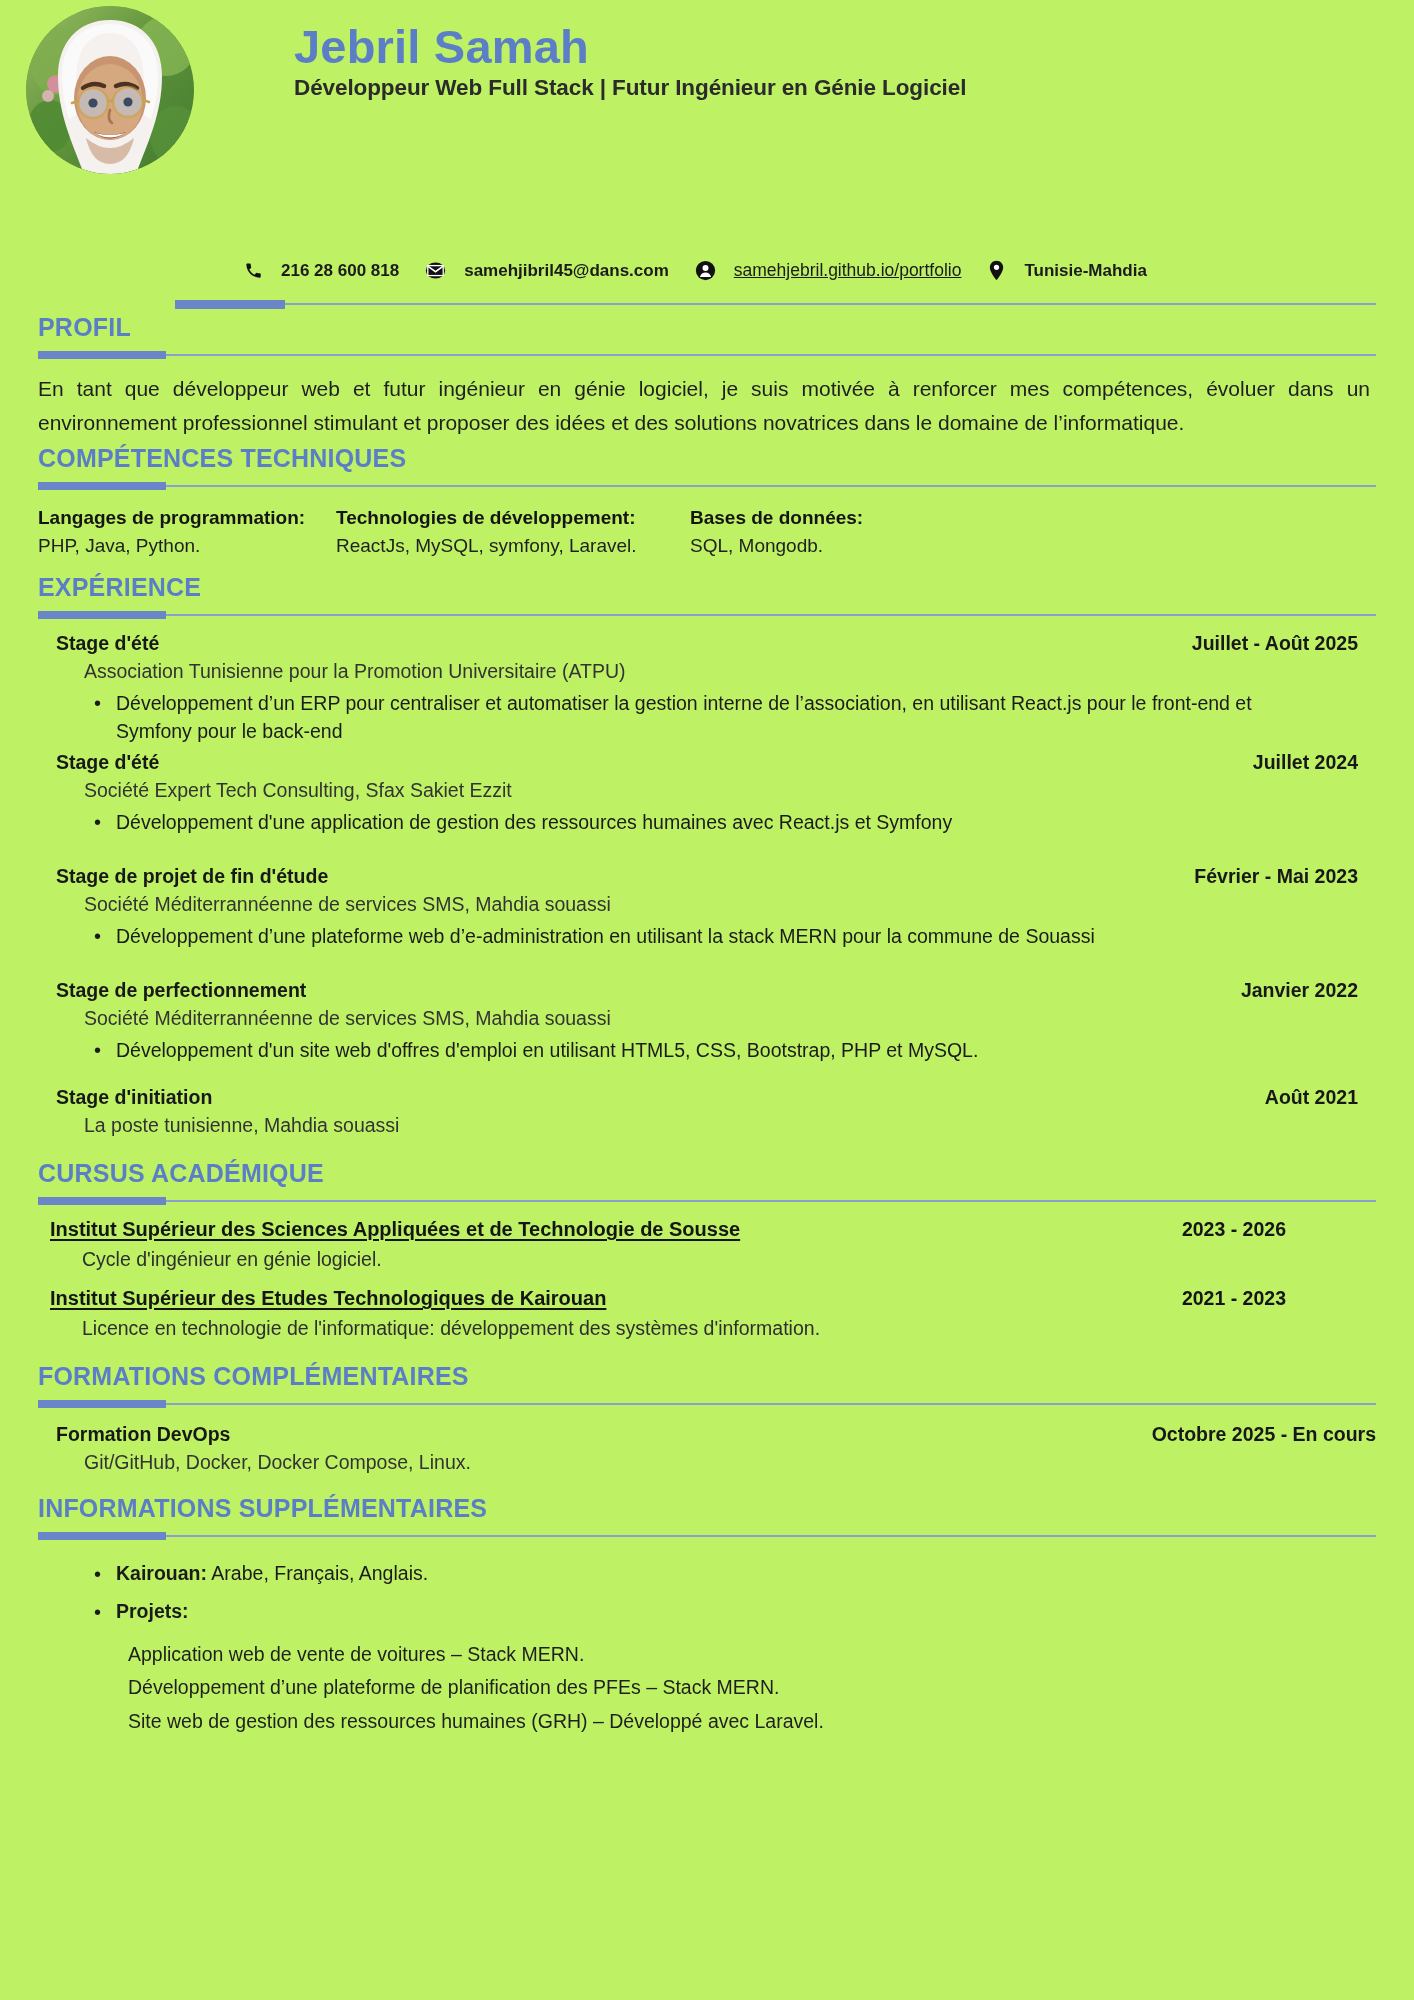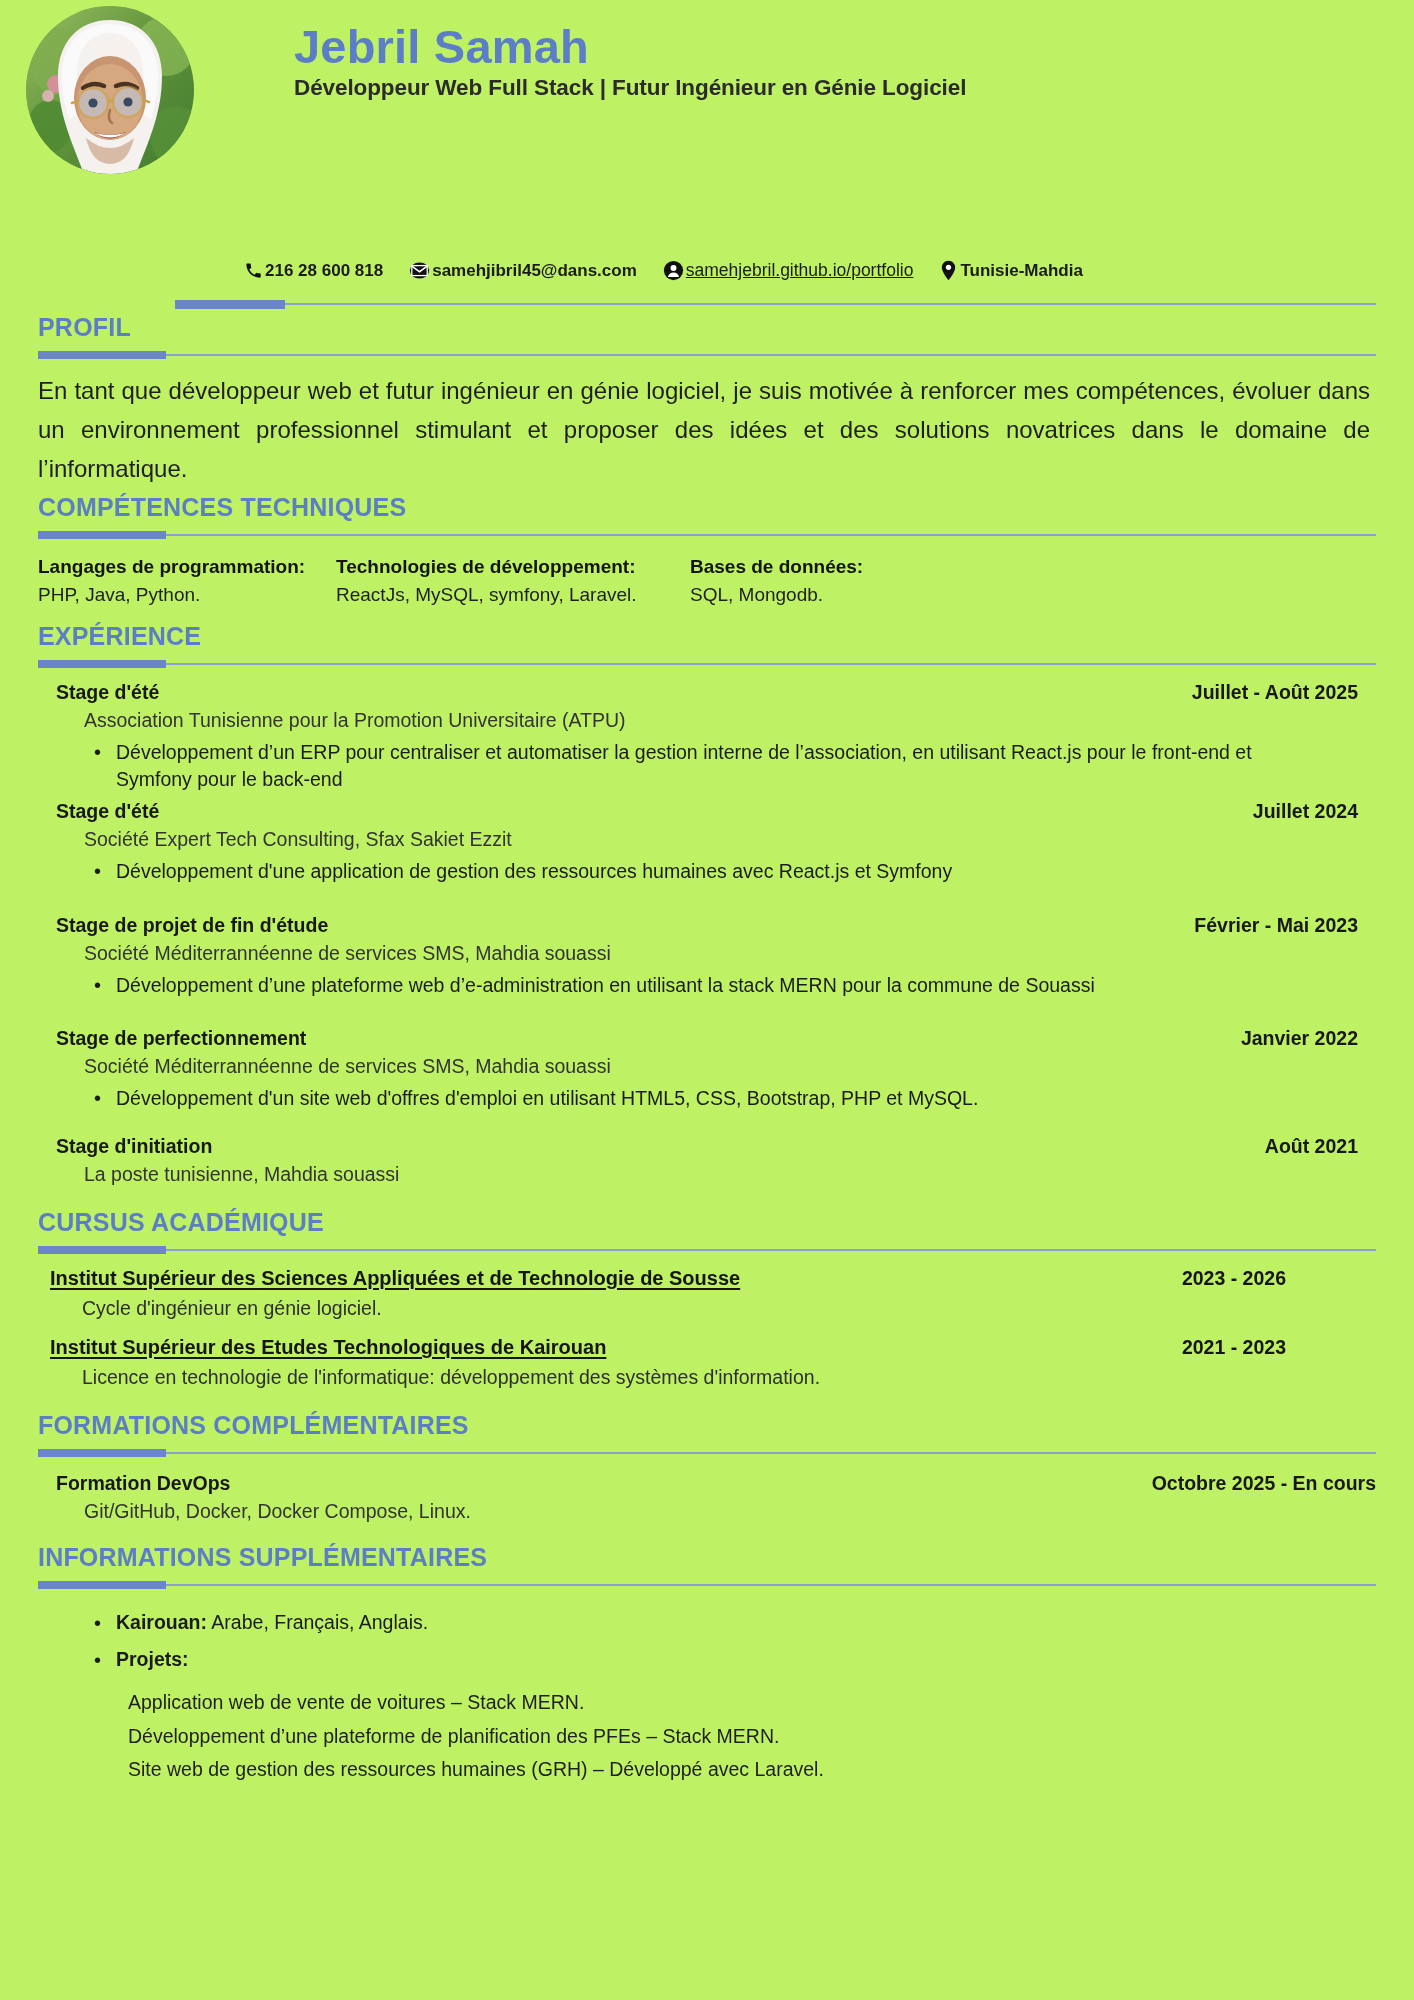--- a/index.html
+++ b/index.html
@@ -73,21 +73,21 @@
     margin-left: 206px;
     margin-top: 24px;
     font-size: 17px;
     font-weight: bold;
     color: #1b1b1b;
     white-space: nowrap;
   }
   .contact-item {
     display: inline-flex;
     align-items: center;
-    gap: 2px;
+    gap: 18px;
     justify-content: center;
   }
   .contact-item + .contact-item { margin-left: 26px; }
   .contact-item .ic { display: inline-flex; align-items: center; }
   .contact-link {
     text-decoration: underline;
     color: #1b1b1b;
     font-weight: normal;
     font-size: 17.5px;
   }
@@ -141,21 +141,21 @@
     position: absolute;
     left: 128px;
     right: 0;
     top: 4px;
     height: 2px;
     background: #8ca0cf;
   }
 
   
   .profile-text {
-    font-size: 24px;
+    font-size: 21px;
     line-height: 1.62;
     text-align: justify;
     color: #1f1f1f;
     margin: 0 6px 0 0;
   }
 
   
   .skills {
     display: flex;
     margin-top: 16px;

